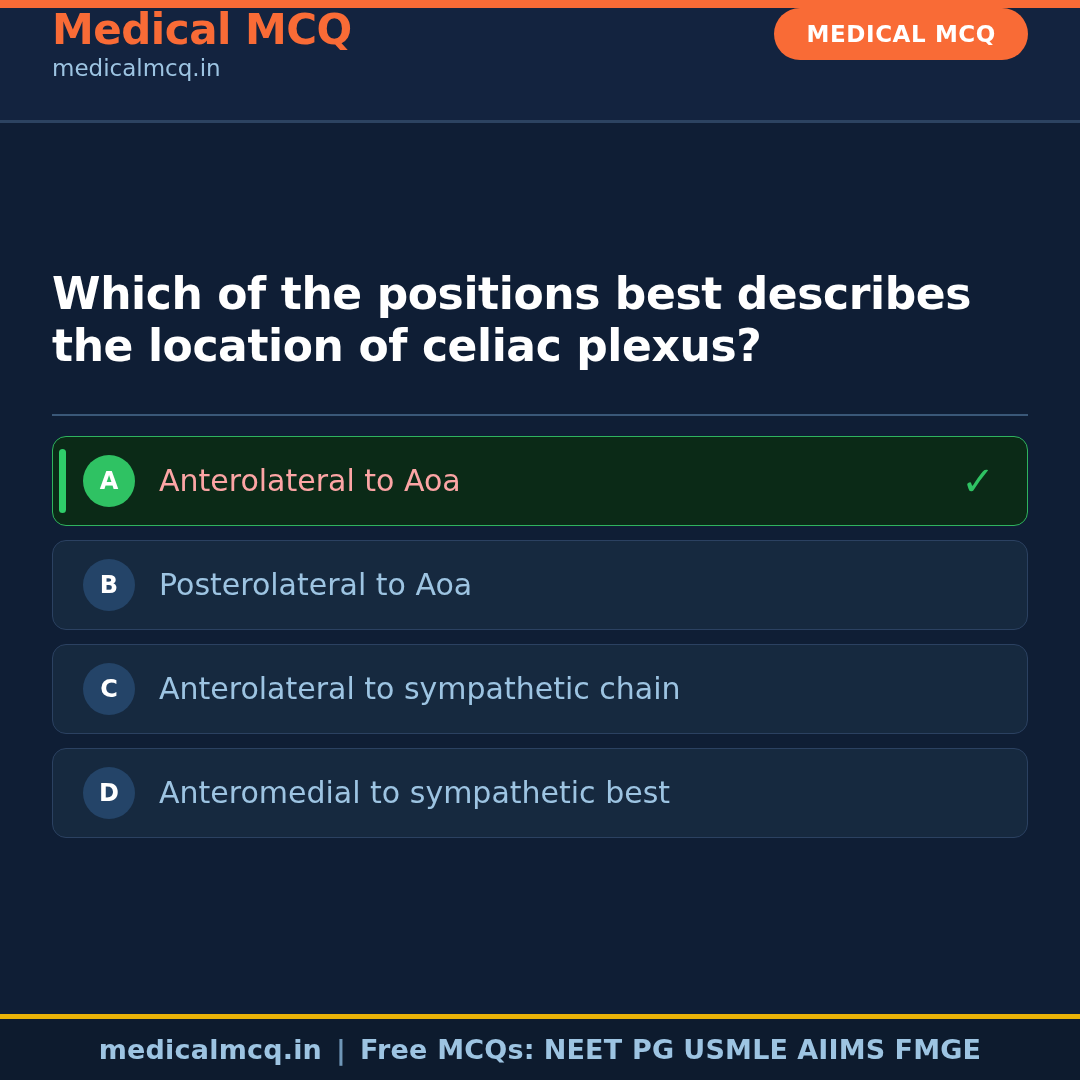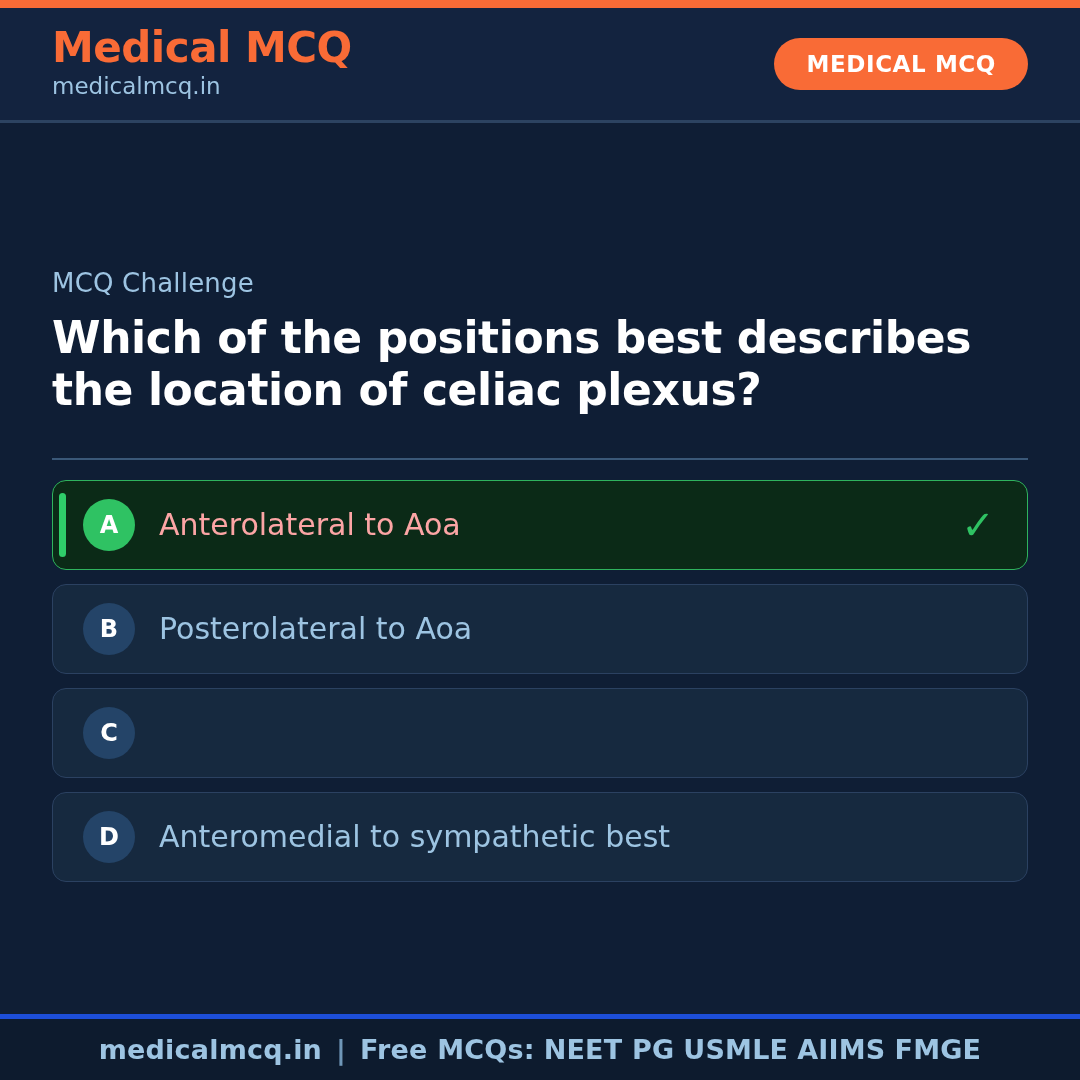--- a/index.html
+++ b/index.html
@@ -29,21 +29,21 @@
     flex: 0 0 auto;
   }
 
   
   .header {
     flex: 0 0 auto;
     height: 115px;
     background: #13233F;
     border-bottom: 3px solid #2C4361;
     display: flex;
-    align-items: center;
+    align-items: flex-start;
     justify-content: space-between;
     padding: 0 52px;
   }
 
   .brand-block { display: flex; flex-direction: column; justify-content: center; }
 
   .brand-title {
     font-size: 42px;
     font-weight: bold;
     color: #F96B36;
@@ -166,21 +166,21 @@
   }
   .option.correct .badge { background: #2FC263; }
   .option.correct .text { color: #fca5a5; }
   .option.correct .mark { color: #2FC263; }
 
   
   .footer {
     flex: 0 0 auto;
     height: 66px;
     background: #0D1B2E;
-    border-top: 5px solid #1d4ed8;
+    border-top: 5px solid #eab308;
     display: flex;
     align-items: center;
     justify-content: center;
   }
 
   .footer-text {
     font-size: 27px;
     color: #9DC4E2;
     font-weight: bold;
     letter-spacing: 0.2px;
@@ -198,37 +198,37 @@
 
   <div class="header">
     <div class="brand-block">
       <div class="brand-title">Medical MCQ</div>
       <div class="brand-sub">medicalmcq.in</div>
     </div>
     <div class="header-badge">MEDICAL MCQ</div>
   </div>
 
   <div class="main">
-    <div class="eyebrow">MCQ Challenge</div>
     <div class="question">Which of the positions best describes the location of celiac plexus?</div>
     <div class="divider"></div>
     <div class="options" id="options-list">
         <div class="option correct">
           <div class="accent"></div>
           <div class="badge">A</div>
           <div class="text">Anterolateral to Aoa</div>
           <div class="mark">✓</div>
         </div>
         <div class="option">
           <div class="badge">B</div>
           <div class="text">Posterolateral to Aoa</div>
           <div class="mark"></div>
         </div>
         <div class="option">
           <div class="badge">C</div>
+          <div class="text">Anterolateral to sympathetic chain</div>
           <div class="mark"></div>
         </div>
         <div class="option">
           <div class="badge">D</div>
           <div class="text">Anteromedial to sympathetic best</div>
           <div class="mark"></div>
         </div>
       </div>
   </div>
 

